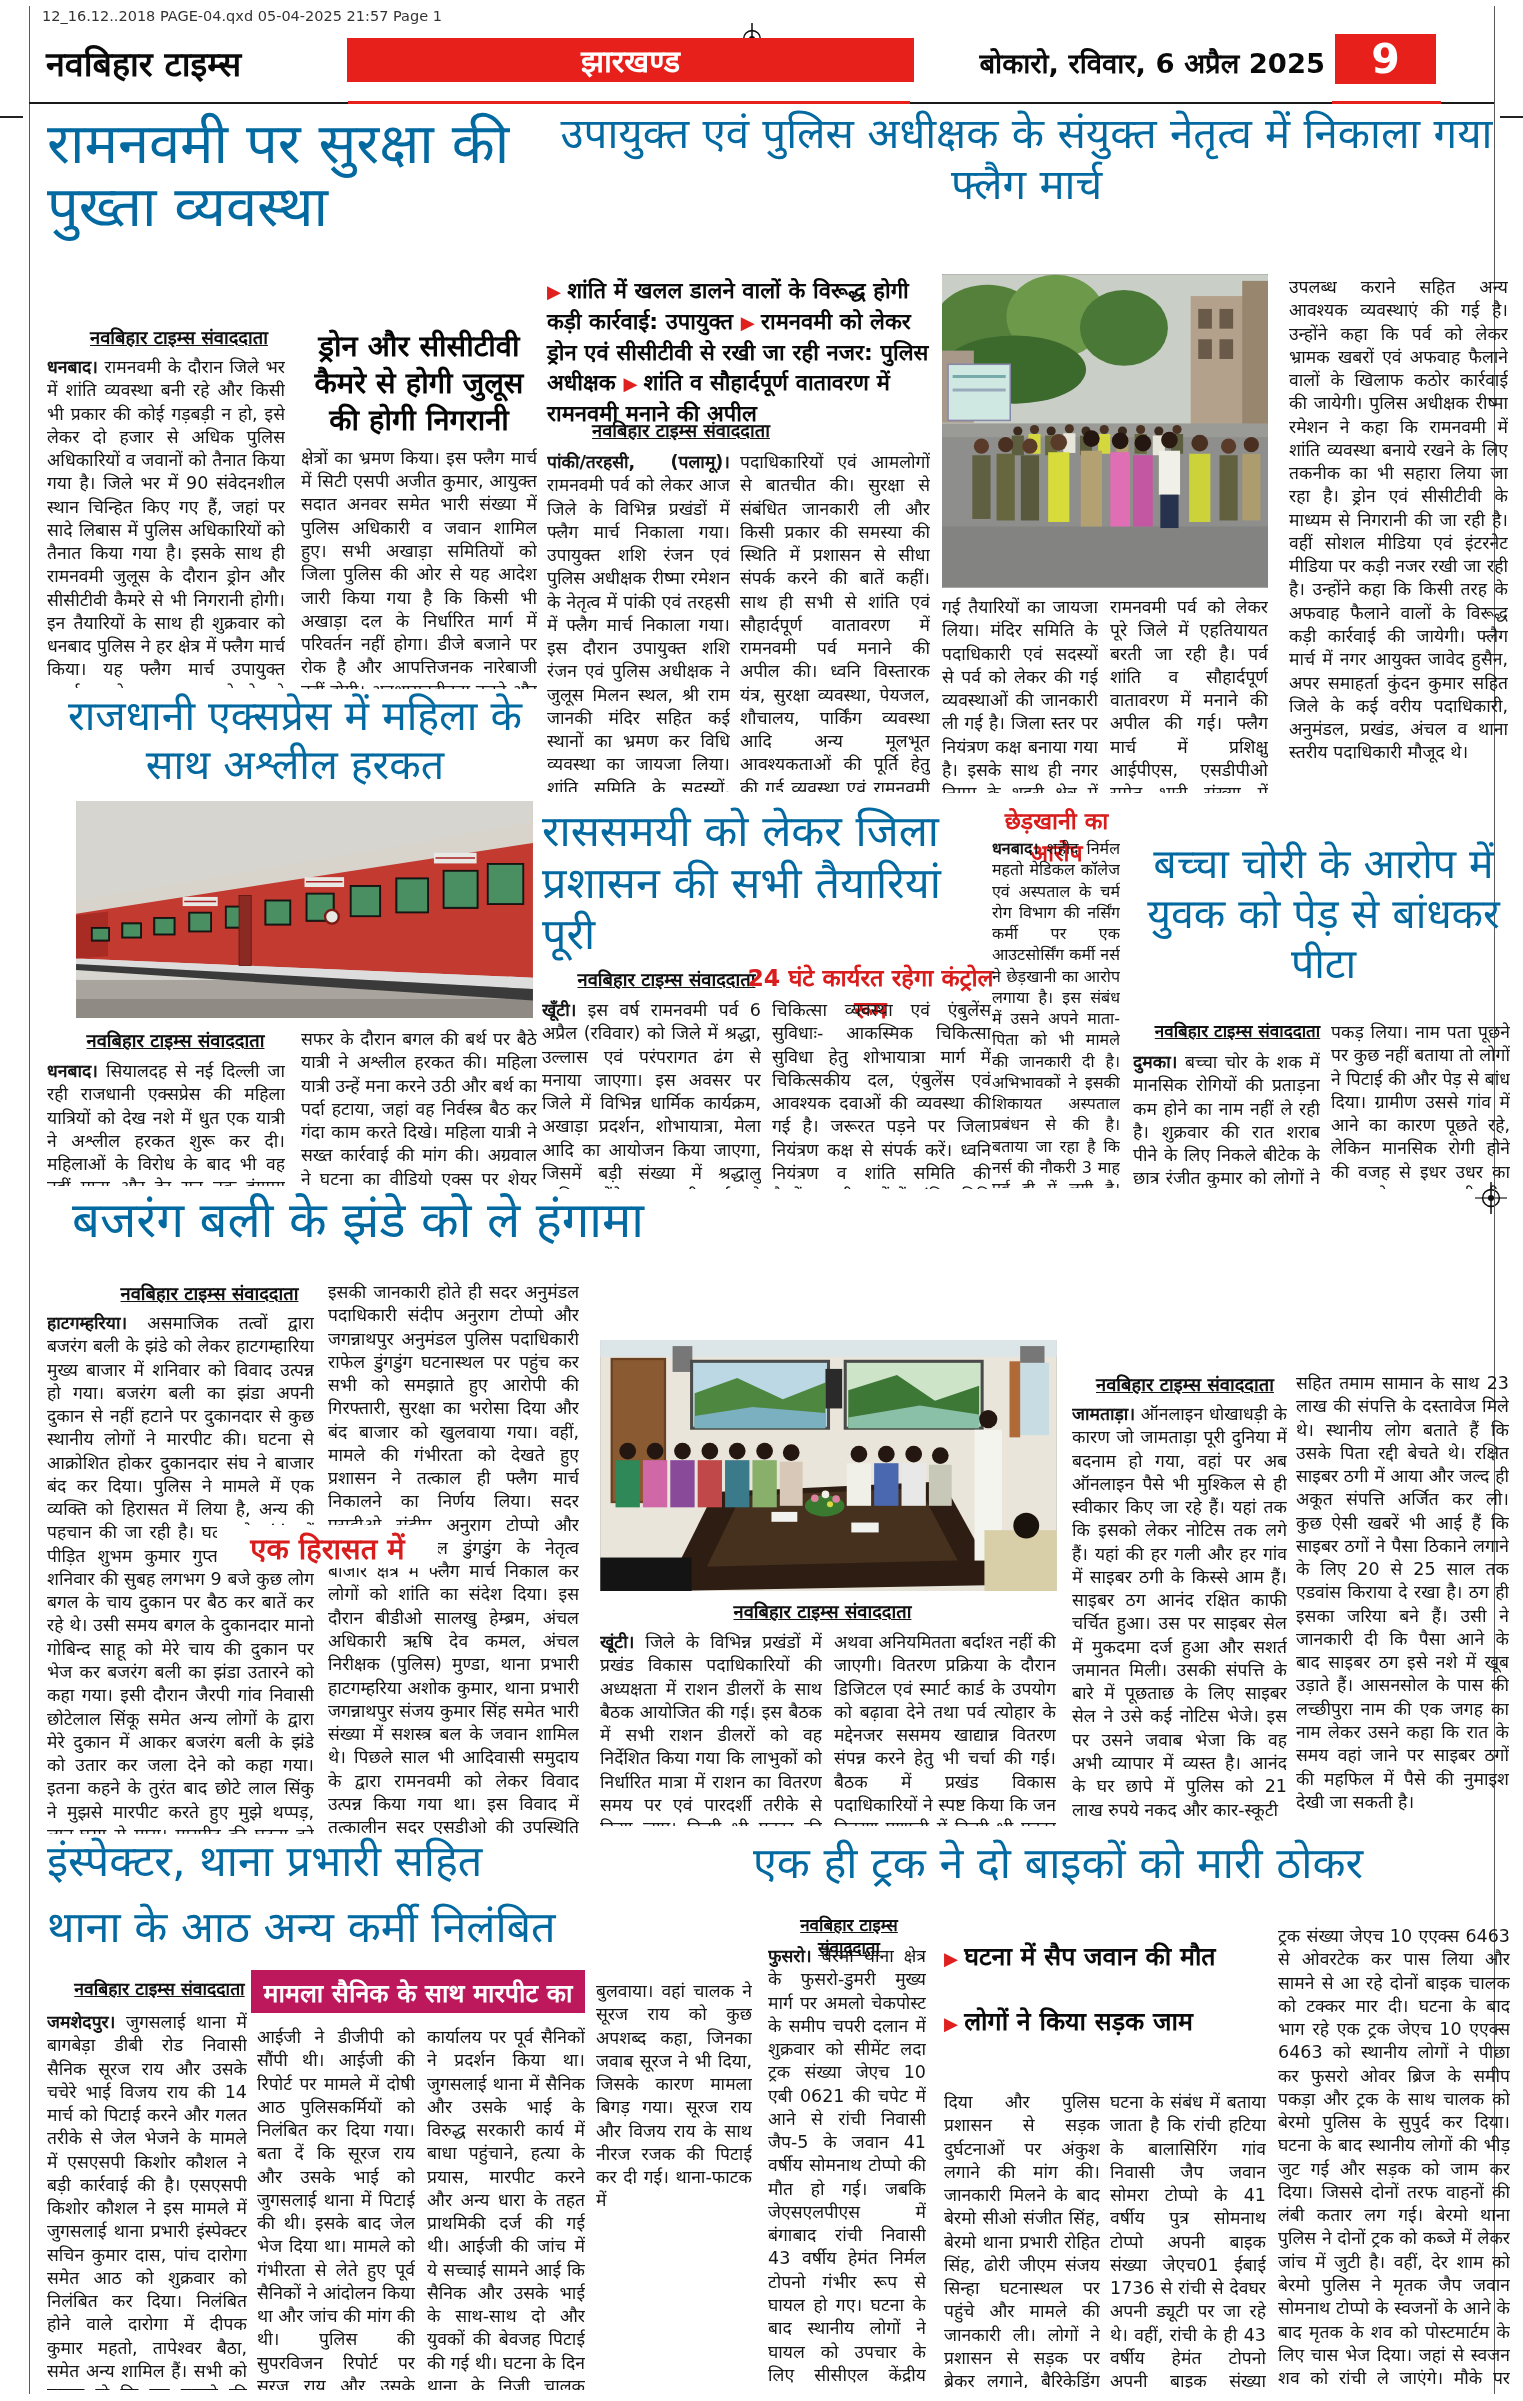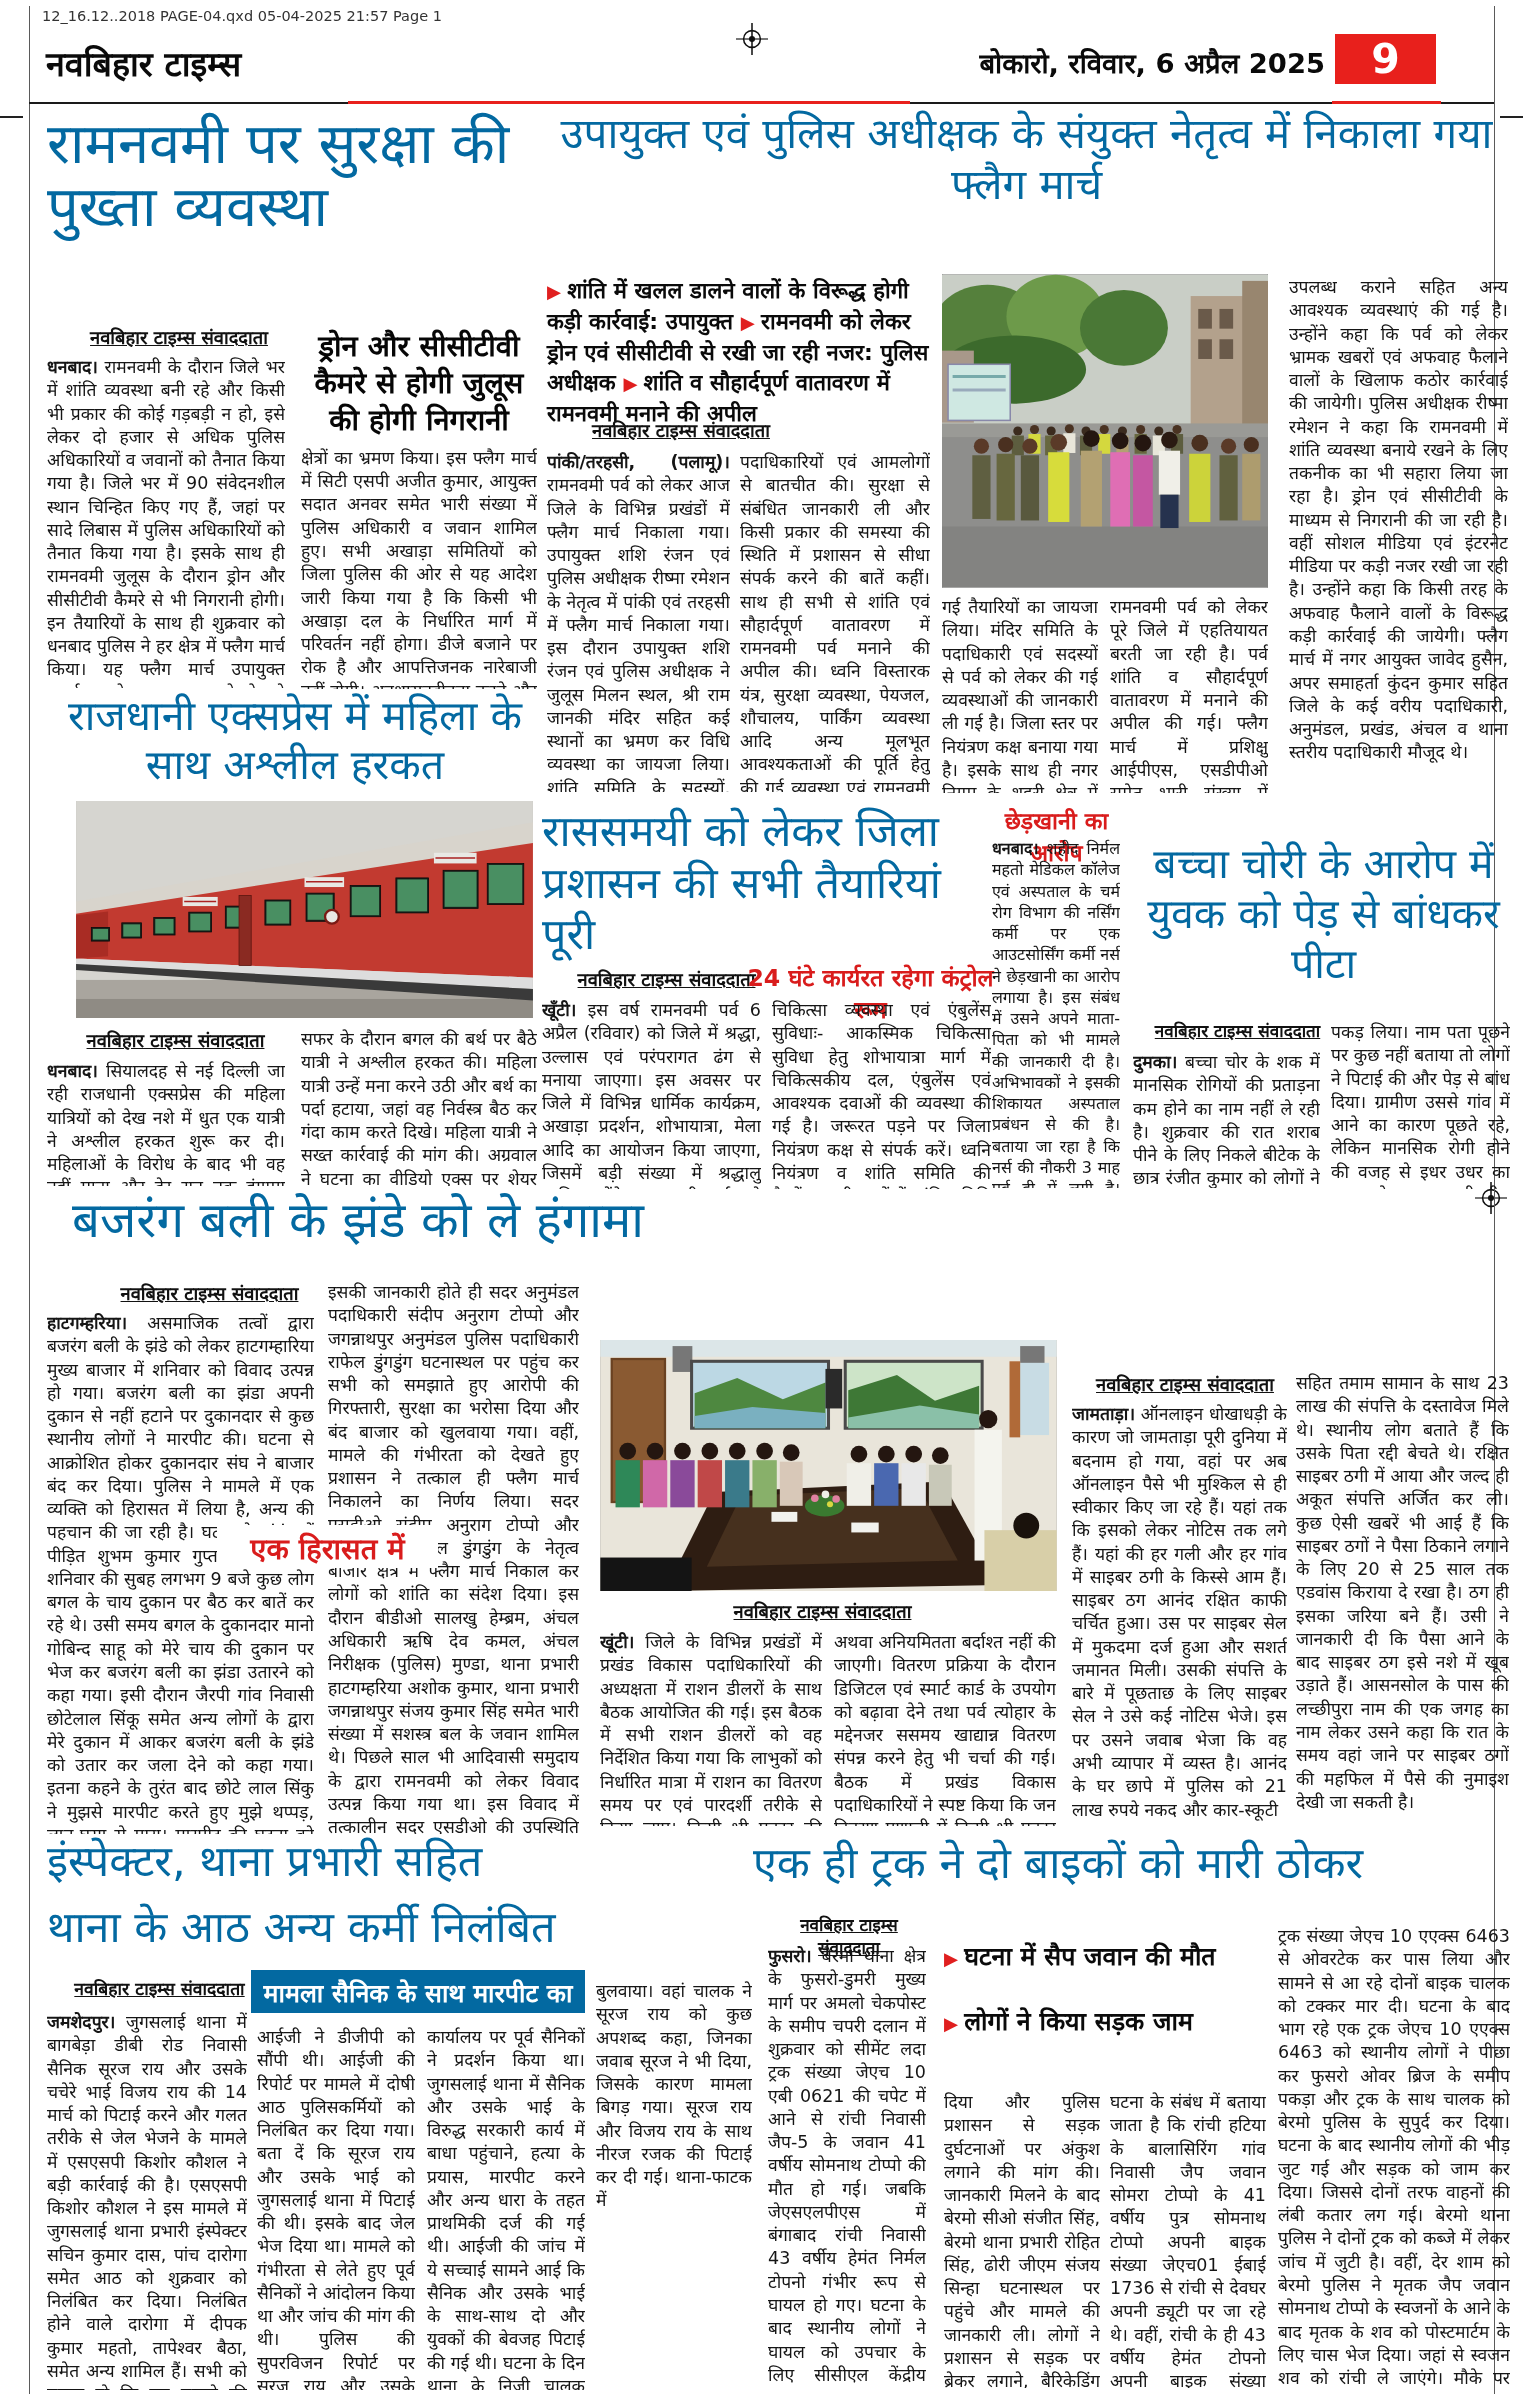--- a/index.html
+++ b/index.html
@@ -8,21 +8,21 @@
   .abs{position:absolute;}
   .headline{position:absolute;font-weight:400;color:#0369a1;line-height:1.12;}
   .center{text-align:center;}
   .byline{position:absolute;font-weight:700;font-size:18.3px;text-align:center;text-decoration:underline;color:#111;}
   .col{position:absolute;font-size:17.5px;line-height:1.33;text-align:justify;overflow:hidden;color:#151515;}
   .col .dl{font-weight:800;}
   .subhead{font-weight:800;font-size:29px;line-height:1.28;color:#060606;margin-bottom:7.6px;text-align:center;}
   .redhead{position:absolute;font-weight:800;color:#d91c1c;text-align:center;}
   .bullets{position:absolute;font-weight:800;font-size:22px;line-height:1.4;color:#0a0a0a;text-align:left;}
   .bullets .arrow{color:#e01f1f;font-size:18.3px;margin-right:6.1px;}
-  .blackbox{position:absolute;background:#0369a1;color:#fff;font-weight:800;font-size:25px;
+  .blackbox{position:absolute;background:#be185d;color:#fff;font-weight:800;font-size:25px;
             display:flex;align-items:center;justify-content:center;}
   .redbox{position:absolute;background:#e8201c;color:#fff;font-weight:800;
           display:flex;align-items:center;justify-content:center;}
   .ruleseg{position:absolute;height:3px;}
   .vline{position:absolute;width:0.8px;background:#5a5a5a;}
   .tick{position:absolute;height:1.5px;background:#222;}
   .photo{position:absolute;overflow:hidden;box-shadow:0 0 0 0.8px #999 inset;}
   svg{display:block;}
 </style>
 </head>
@@ -44,20 +44,21 @@
     <line x1="21" y1="0" x2="21" y2="42" stroke="#111" stroke-width="2"></line>
     <line x1="0" y1="21" x2="42" y2="21" stroke="#111" stroke-width="1.5"></line>
   </svg>
 
   <div class="vline" style="left:29px;top:6.1px;height:2388px;"></div>
   <div class="vline" style="left:1494px;top:6.1px;height:2388px;"></div>
   <div class="tick" style="left:0;top:116px;width:23px;"></div>
   <div class="tick" style="left:1500px;top:116px;width:23px;"></div>
 
   <div class="abs" style="left:46px;top:40px;font-size:34px;font-weight:800;color:#0a0a0a;">नवबिहार टाइम्स</div>
+  <div class="redbox" style="left:347px;top:38px;width:567px;height:44px;font-size:30.5px;">झारखण्ड</div>
   <div class="abs" style="left:918px;top:44px;width:407px;text-align:right;font-size:27.4px;font-weight:800;color:#0a0a0a;">बोकारो, रविवार, 6 अप्रैल 2025</div>
   <div class="redbox" style="left:1335px;top:34px;width:101px;height:50px;font-size:41px;">9</div>
 
   <div class="ruleseg" style="left:29px;top:102px;width:319px;background:#1a1a1a;height:2.3px;"></div>
   <div class="ruleseg" style="left:348px;top:101px;width:562px;background:#e8201c;"></div>
   <div class="ruleseg" style="left:910px;top:102px;width:422px;background:#1a1a1a;height:2.3px;"></div>
   <div class="ruleseg" style="left:1332px;top:101px;width:109px;background:#e8201c;"></div>
   <div class="ruleseg" style="left:1441px;top:102px;width:53px;background:#1a1a1a;height:2.3px;"></div>
 
   <div class="headline" style="left:47px;top:113px;width:494px;font-size:56px;">रामनवमी पर सुरक्षा की पुख्ता व्यवस्था</div>

